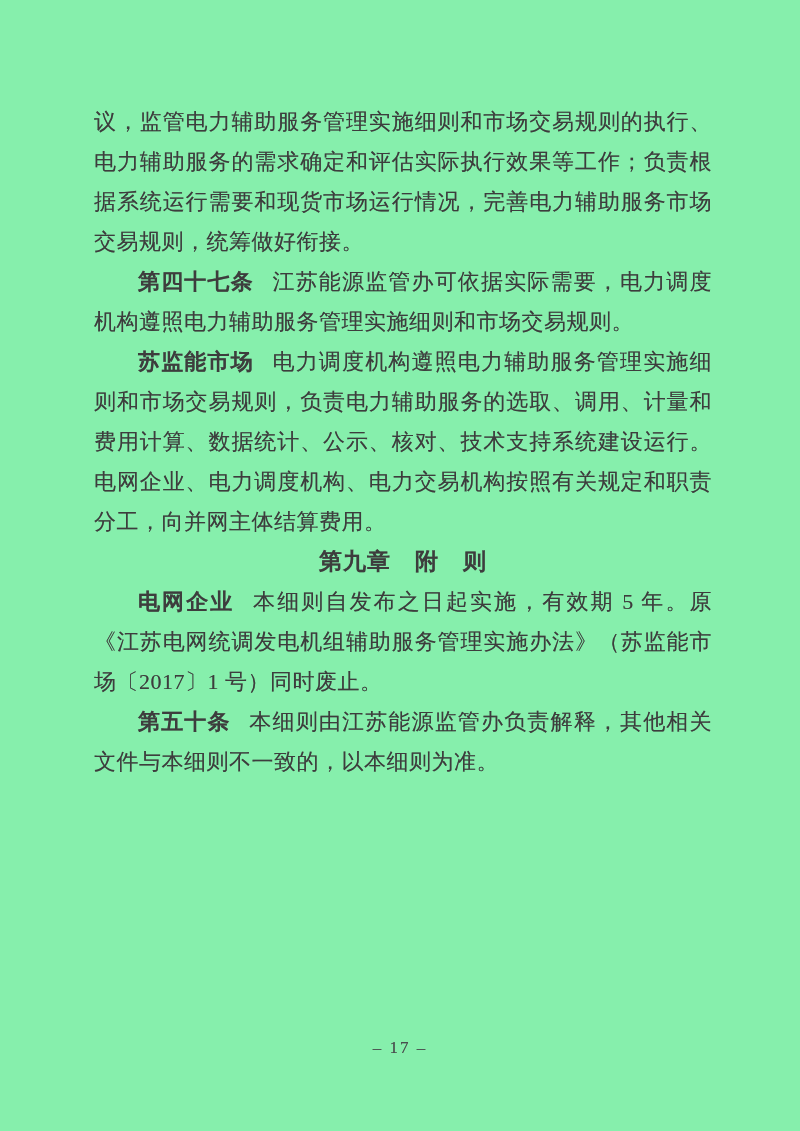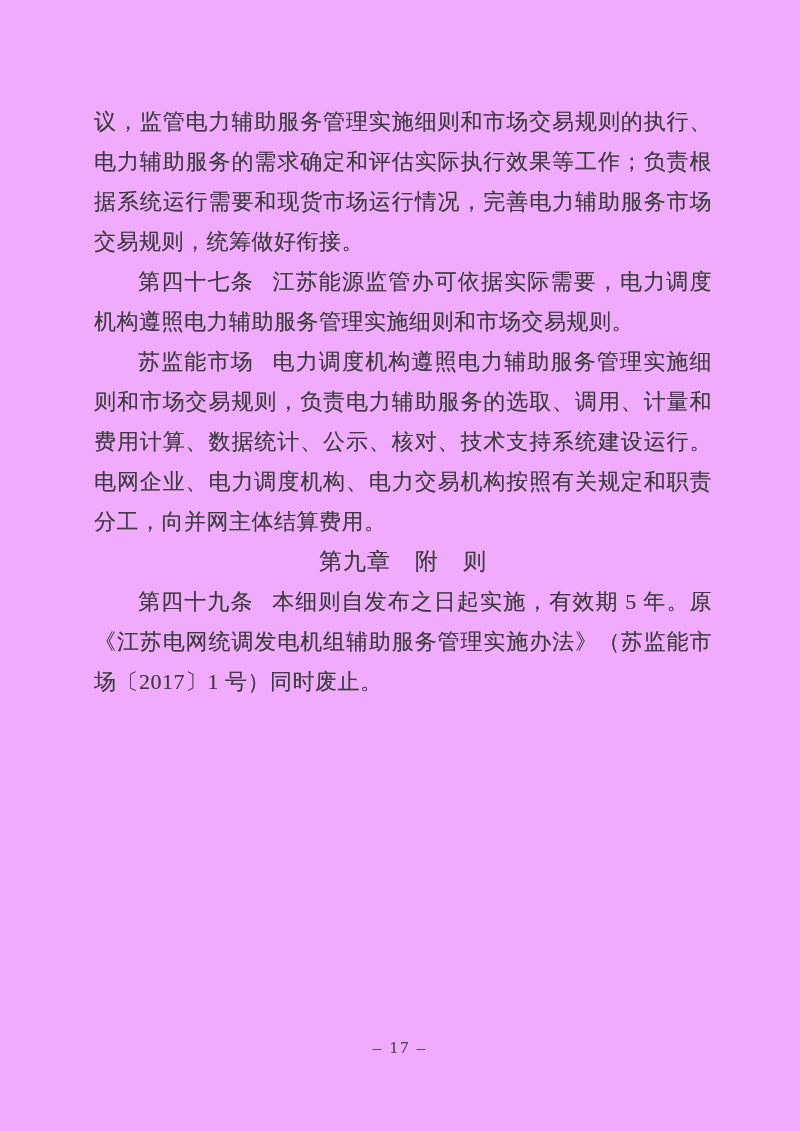--- a/index.html
+++ b/index.html
@@ -11,46 +11,46 @@
   }
   body {
     background: #fbfaf8;
     font-family: "Liberation Serif", serif;
     color: #3d3d3d;
     position: relative;
   }
   .page {
     position: absolute;
     inset: 0;
-    background: #f0abfc;
+    background: #86efac;
   }
   .content {
     position: absolute;
     left: 94px;
     top: 102px;
     width: 618px;
     font-size: 22px;
     line-height: 40px;
     text-align: justify;
     text-justify: inter-ideograph;
     letter-spacing: 0.5px;
   }
   .content p {
     margin: 0;
   }
   .para-indent {
     text-indent: 2em;
   }
   .article-lead {
-    font-weight: normal;
+    font-weight: bold;
     margin-right: 0.85em;
   }
   .chapter-heading {
     text-align: center;
-    font-weight: normal;
+    font-weight: bold;
     font-size: 23px;
     line-height: 40px;
     margin: 0;
     letter-spacing: 1px;
   }
   .page-number {
     position: absolute;
     top: 1038px;
     left: 0;
     width: 100%;
@@ -77,21 +77,24 @@
       <span class="article-lead">第四十七条</span><span>江苏能源监管办可依据实际需要，电力调度机构遵照电力辅助服务管理实施细则和市场交易规则。</span>
     </p>
 
     <p class="para-indent">
       <span class="article-lead">苏监能市场</span><span>电力调度机构遵照电力辅助服务管理实施细则和市场交易规则，负责电力辅助服务的选取、调用、计量和费用计算、数据统计、公示、核对、技术支持系统建设运行。电网企业、电力调度机构、电力交易机构按照有关规定和职责分工，向并网主体结算费用。</span>
     </p>
 
     <p class="chapter-heading">第九章　附　则</p>
 
     <p class="para-indent">
-      <span class="article-lead">第四十九条</span><span>本细则自发布之日起实施，有效期 5 年。原《江苏电网统调发电机组辅助服务管理实施办法》（苏监能市场〔2017〕1 号）同时废止。</span>
+      <span class="article-lead">电网企业</span><span>本细则自发布之日起实施，有效期 5 年。原《江苏电网统调发电机组辅助服务管理实施办法》（苏监能市场〔2017〕1 号）同时废止。</span>
     </p>
 
+    <p class="para-indent">
+      <span class="article-lead">第五十条</span><span>本细则由江苏能源监管办负责解释，其他相关文件与本细则不一致的，以本细则为准。</span>
+    </p>
 
   </div>
 
   <div class="page-number">– 17 –</div>
 
 </div>
 
 </body></html>

